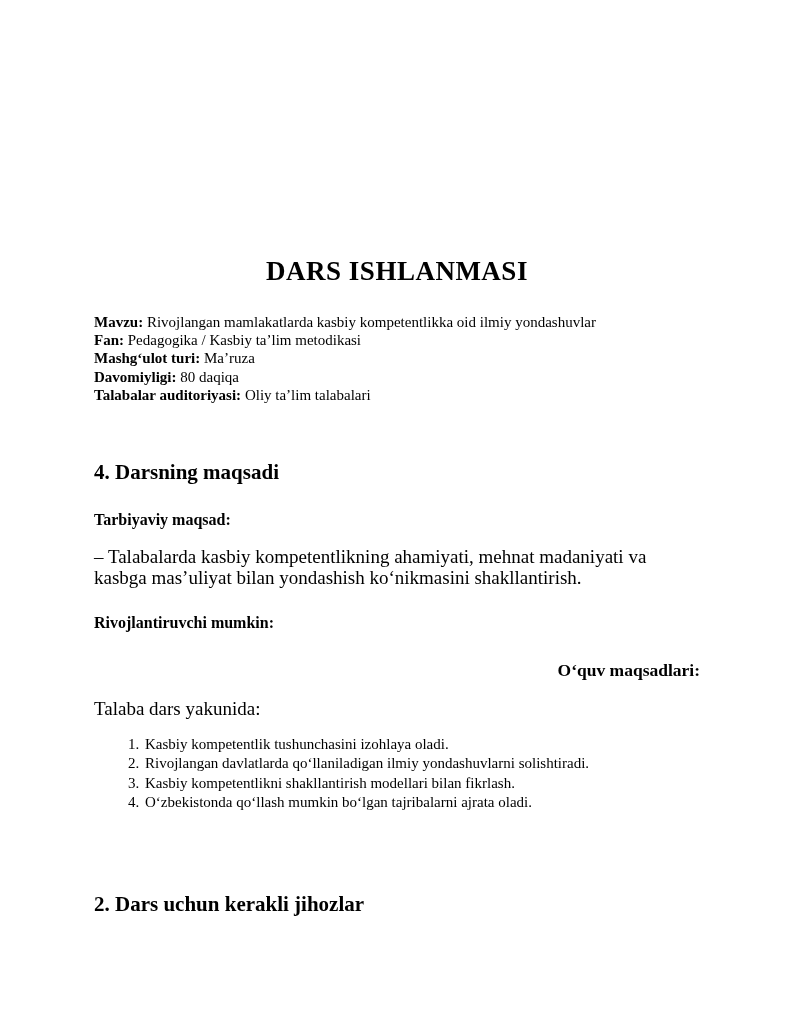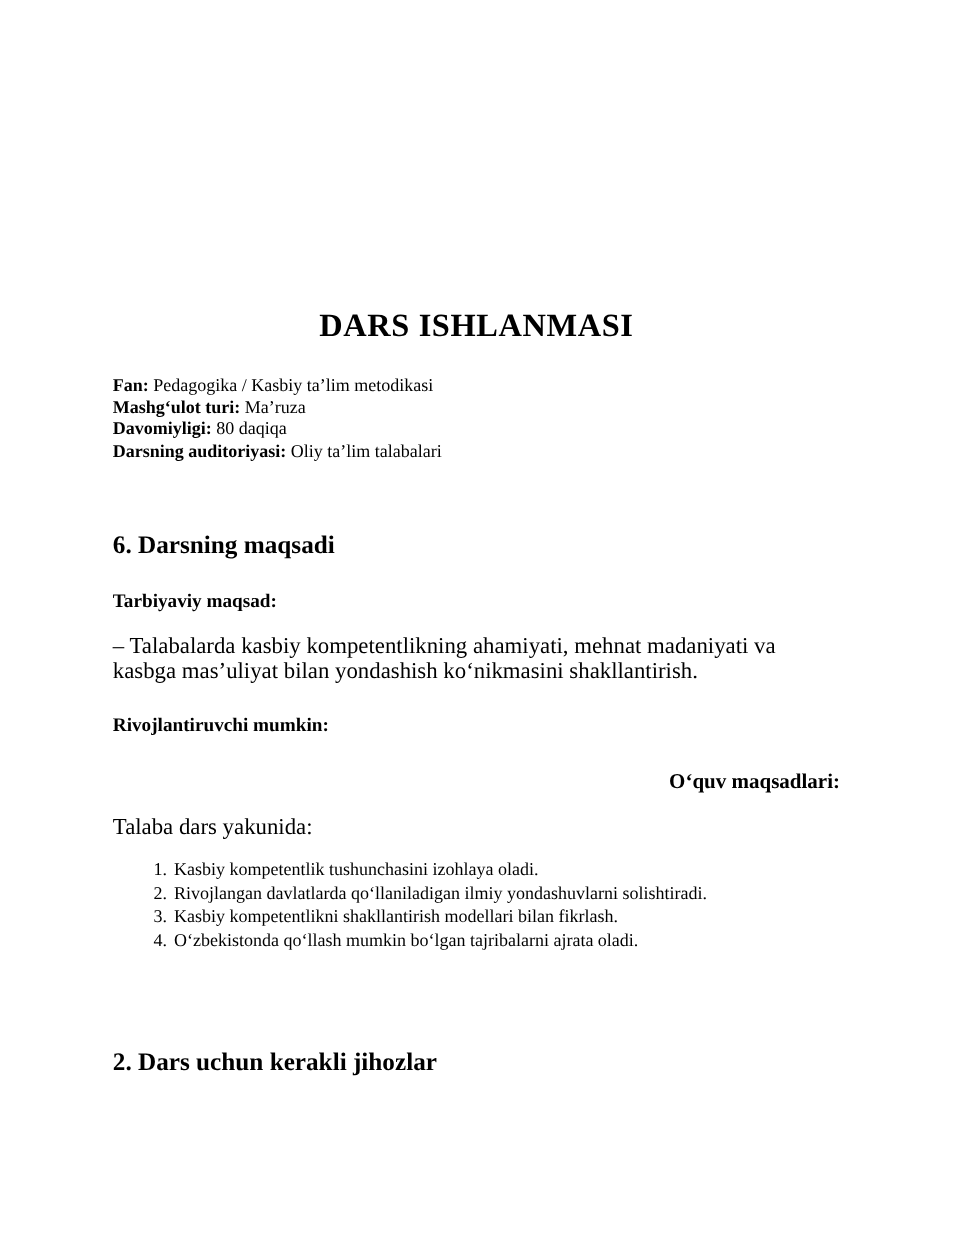--- a/index.html
+++ b/index.html
@@ -79,27 +79,28 @@
   }
 </style>
 </head>
 <body>
 
 <div class="page">
 
   <h1 class="doc-title">DARS ISHLANMASI</h1>
 
   <div class="meta-block">
+    <p class="meta-line"><b>Mavzu:</b> <span>Rivojlangan mamlakatlarda kasbiy kompetentlikka oid ilmiy yondashuvlar</span></p>
     <p class="meta-line"><b>Fan:</b> <span>Pedagogika / Kasbiy ta’lim metodikasi</span></p>
     <p class="meta-line"><b>Mashg‘ulot turi:</b> <span>Ma’ruza</span></p>
     <p class="meta-line"><b>Davomiyligi:</b> <span>80 daqiqa</span></p>
-    <p class="meta-line"><b>Darsning auditoriyasi:</b> <span>Oliy ta’lim talabalari</span></p>
+    <p class="meta-line"><b>Talabalar auditoriyasi:</b> <span>Oliy ta’lim talabalari</span></p>
   </div>
 
-  <h2 class="h2">6. Darsning maqsadi</h2>
+  <h2 class="h2">4. Darsning maqsadi</h2>
 
   <h3 class="h3">Tarbiyaviy maqsad:</h3>
   <p class="para">– Talabalarda kasbiy kompetentlikning ahamiyati, mehnat madaniyati va kasbga mas’uliyat bilan yondashish ko‘nikmasini shakllantirish.</p>
 
   <h3 class="h3">Rivojlantiruvchi mumkin:</h3>
 
   <h3 class="h3-big">O‘quv maqsadlari:</h3>
   <p class="para">Talaba dars yakunida:</p>
 
   <ol class="objectives">

